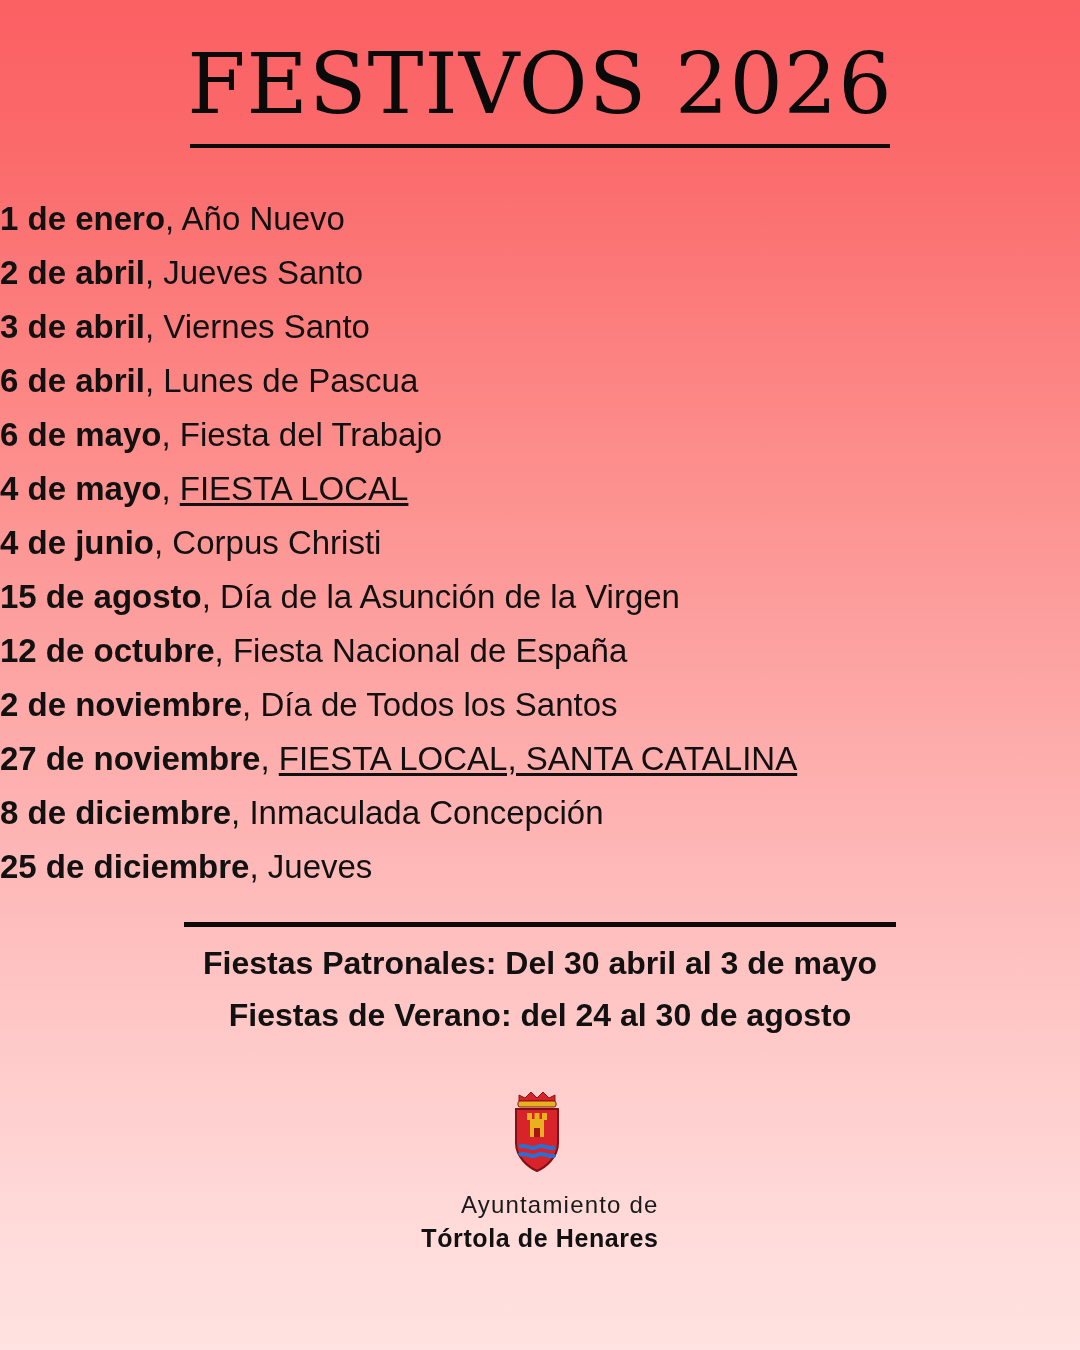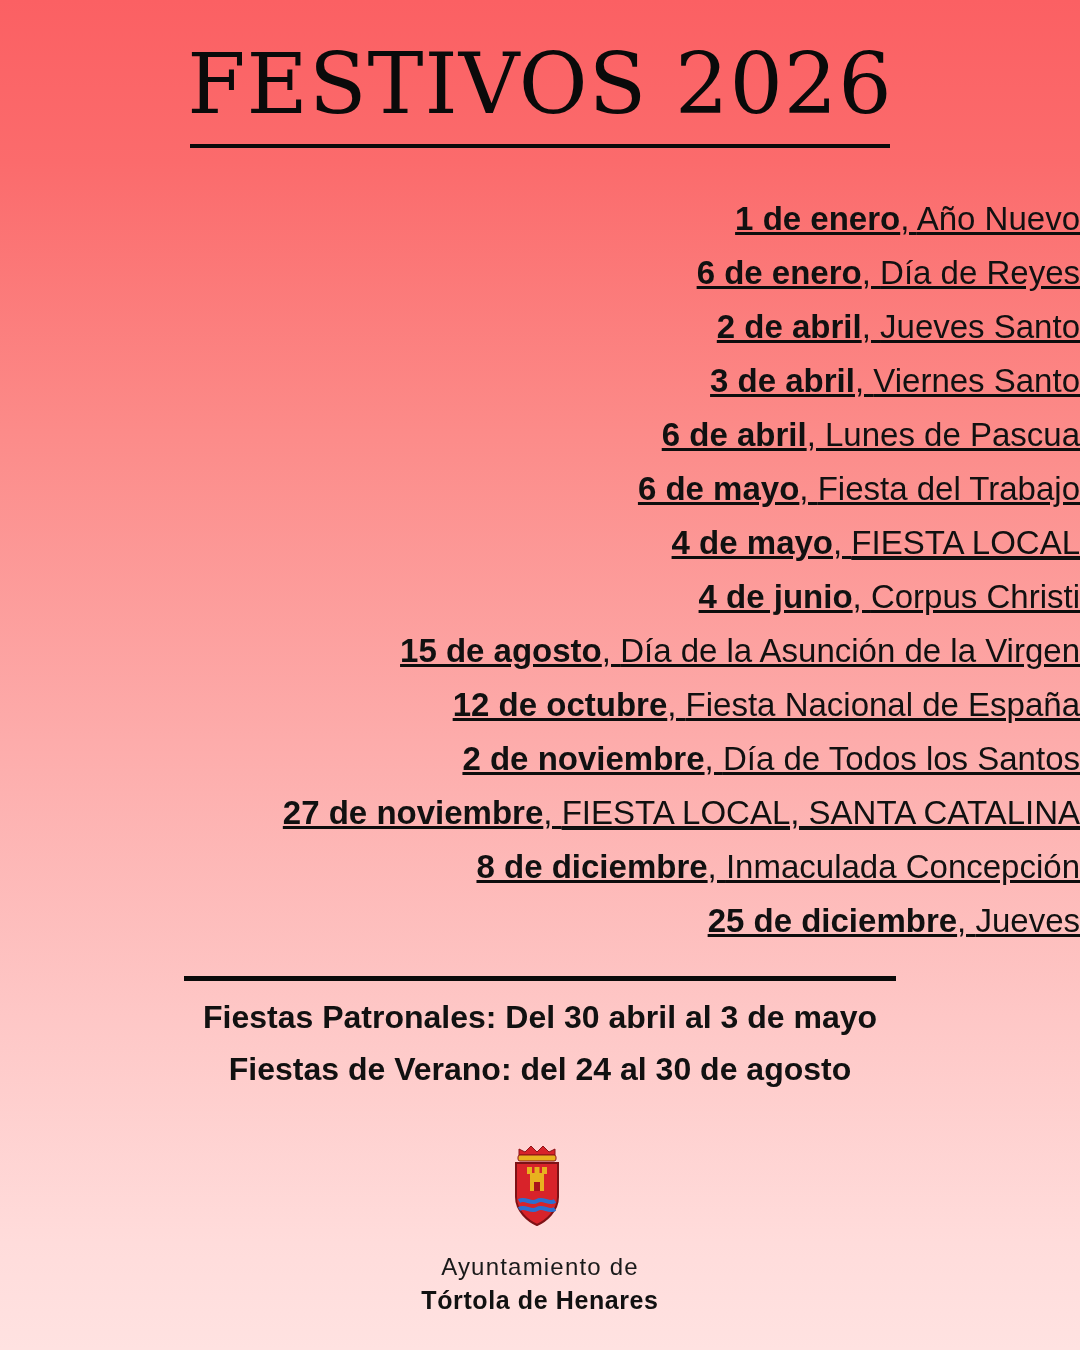--- a/index.html
+++ b/index.html
@@ -35,22 +35,21 @@
   }
   .rule-top {
     width: 700px;
     height: 4px;
     background: #0a0a0a;
     margin-top: 18px;
   }
   .list {
     margin-top: 44px;
     width: 100%;
-    text-align: right;
-    text-decoration: underline;
+    text-align: left;
   }
   .holiday {
     font-size: 33px;
     line-height: 54px;
     white-space: nowrap;
     color: #111;
   }
   .holiday .date {
     font-weight: bold;
   }
@@ -83,22 +82,22 @@
     margin-top: 44px;
     display: flex;
     flex-direction: column;
     align-items: center;
   }
   .crest {
     width: 66px;
     height: 92px;
   }
   .footer {
-    margin-top: 22px;
-    text-align: center;
+    margin-top: 14px;
+    text-align: right;
   }
   .footer-line1 {
     font-size: 24px;
     letter-spacing: 1.2px;
     color: #1a1a1a;
   }
   .footer-line2 {
     font-size: 25px;
     font-weight: bold;
     letter-spacing: 0.6px;
@@ -110,21 +109,20 @@
 <body>
 
 <div class="poster">
 
   <div class="title">FESTIVOS 2026</div>
 
   <div class="rule-top"></div>
 
   <div class="list">
       <div class="holiday"><span class="date">1 de enero</span><span>, </span><span class="name">Año Nuevo</span></div>
-      <div class="holiday"><span class="date">6 de enero</span><span>, </span><span class="name">Día de Reyes</span></div>
       <div class="holiday"><span class="date">2 de abril</span><span>, </span><span class="name">Jueves Santo</span></div>
       <div class="holiday"><span class="date">3 de abril</span><span>, </span><span class="name">Viernes Santo</span></div>
       <div class="holiday"><span class="date">6 de abril</span><span>, </span><span class="name">Lunes de Pascua</span></div>
       <div class="holiday"><span class="date">6 de mayo</span><span>, </span><span class="name">Fiesta del Trabajo</span></div>
       <div class="holiday"><span class="date">4 de mayo</span><span>, </span><span class="name ul">FIESTA LOCAL</span></div>
       <div class="holiday"><span class="date">4 de junio</span><span>, </span><span class="name">Corpus Christi</span></div>
       <div class="holiday"><span class="date">15 de agosto</span><span>, </span><span class="name">Día de la Asunción de la Virgen</span></div>
       <div class="holiday"><span class="date">12 de octubre</span><span>, </span><span class="name">Fiesta Nacional de España</span></div>
       <div class="holiday"><span class="date">2 de noviembre</span><span>, </span><span class="name">Día de Todos los Santos</span></div>
       <div class="holiday"><span class="date">27 de noviembre</span><span>, </span><span class="name ul">FIESTA LOCAL, SANTA CATALINA</span></div>

